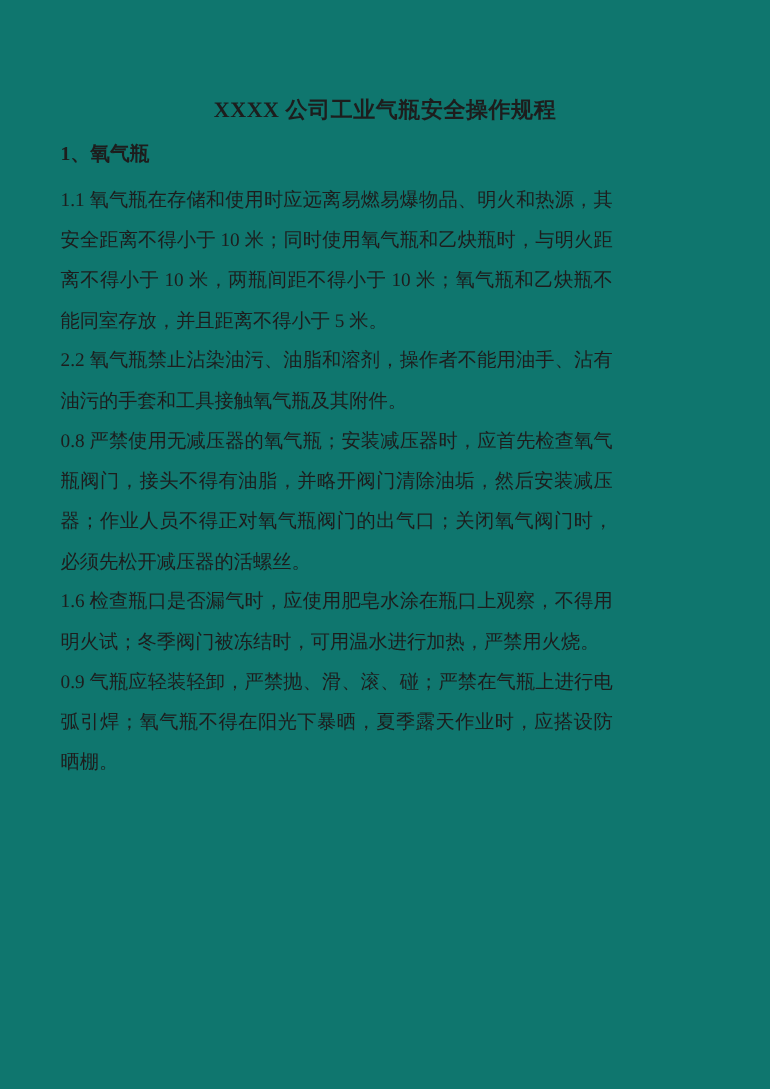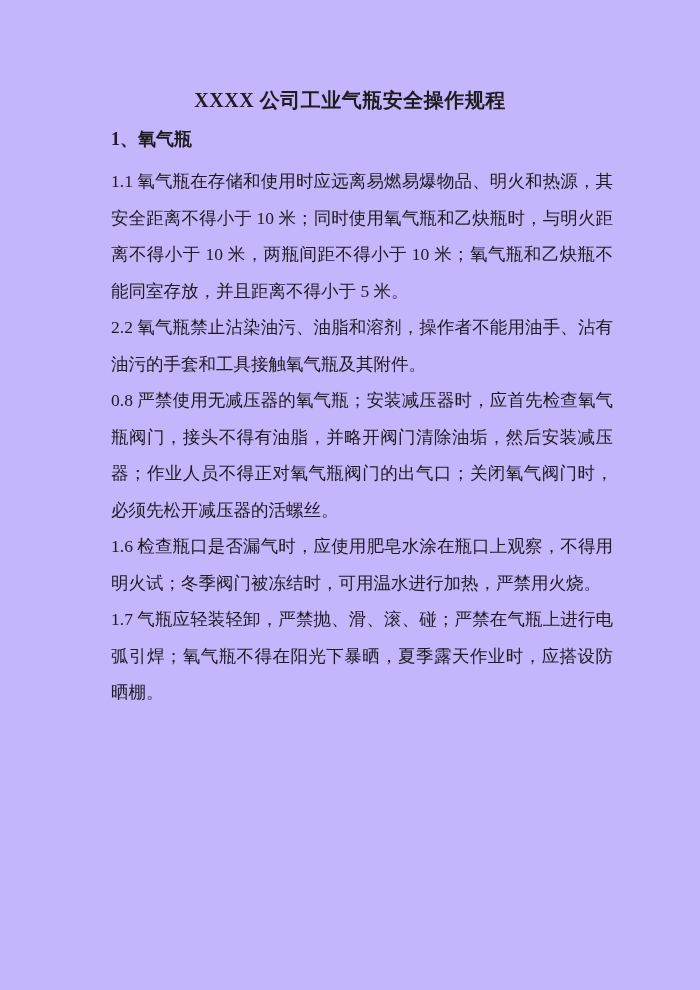--- a/index.html
+++ b/index.html
@@ -9,36 +9,36 @@
   }
   body {
     font-family: "Liberation Serif", "DejaVu Serif", serif;
     color: #1d1d1d;
     -webkit-font-smoothing: antialiased;
   }
   .page {
     position: relative;
     width: 700px;
     height: 990px;
-    background: #c4b5fd;
+    background: #0f766e;
     box-sizing: border-box;
     padding-top: 86px;
     overflow: hidden;
   }
   .doc-title {
     margin: 0;
     text-align: center;
     font-size: 20px;
     line-height: 28px;
     font-weight: 700;
     letter-spacing: 0.5px;
     white-space: nowrap;
   }
   .content {
-    margin-left: 111px;
+    margin-left: 55px;
     width: 502px;
   }
   .section-heading {
     margin: 13px 0 0 0;
     font-size: 18px;
     line-height: 24px;
     font-weight: 700;
   }
   .content p.para {
     margin: 0;
@@ -63,15 +63,15 @@
     <p class="para">1.1 氧气瓶在存储和使用时应远离易燃易爆物品、明火和热源，其安全距离不得小于 10 米；同时使用氧气瓶和乙炔瓶时，与明火距离不得小于 10 米，两瓶间距不得小于 10 米；氧气瓶和乙炔瓶不能同室存放，并且距离不得小于 5 米。</p>
 
 
     <p class="para">2.2 氧气瓶禁止沾染油污、油脂和溶剂，操作者不能用油手、沾有油污的手套和工具接触氧气瓶及其附件。</p>
 
 
     <p class="para">0.8 严禁使用无减压器的氧气瓶；安装减压器时，应首先检查氧气瓶阀门，接头不得有油脂，并略开阀门清除油垢，然后安装减压器；作业人员不得正对氧气瓶阀门的出气口；关闭氧气阀门时，必须先松开减压器的活螺丝。</p>
 
     <p class="para">1.6 检查瓶口是否漏气时，应使用肥皂水涂在瓶口上观察，不得用明火试；冬季阀门被冻结时，可用温水进行加热，严禁用火烧。</p>
 
-    <p class="para">1.7 气瓶应轻装轻卸，严禁抛、滑、滚、碰；严禁在气瓶上进行电弧引焊；氧气瓶不得在阳光下暴晒，夏季露天作业时，应搭设防晒棚。</p>
+    <p class="para">0.9 气瓶应轻装轻卸，严禁抛、滑、滚、碰；严禁在气瓶上进行电弧引焊；氧气瓶不得在阳光下暴晒，夏季露天作业时，应搭设防晒棚。</p>
   </div>
 </div>
 
 </body></html>

